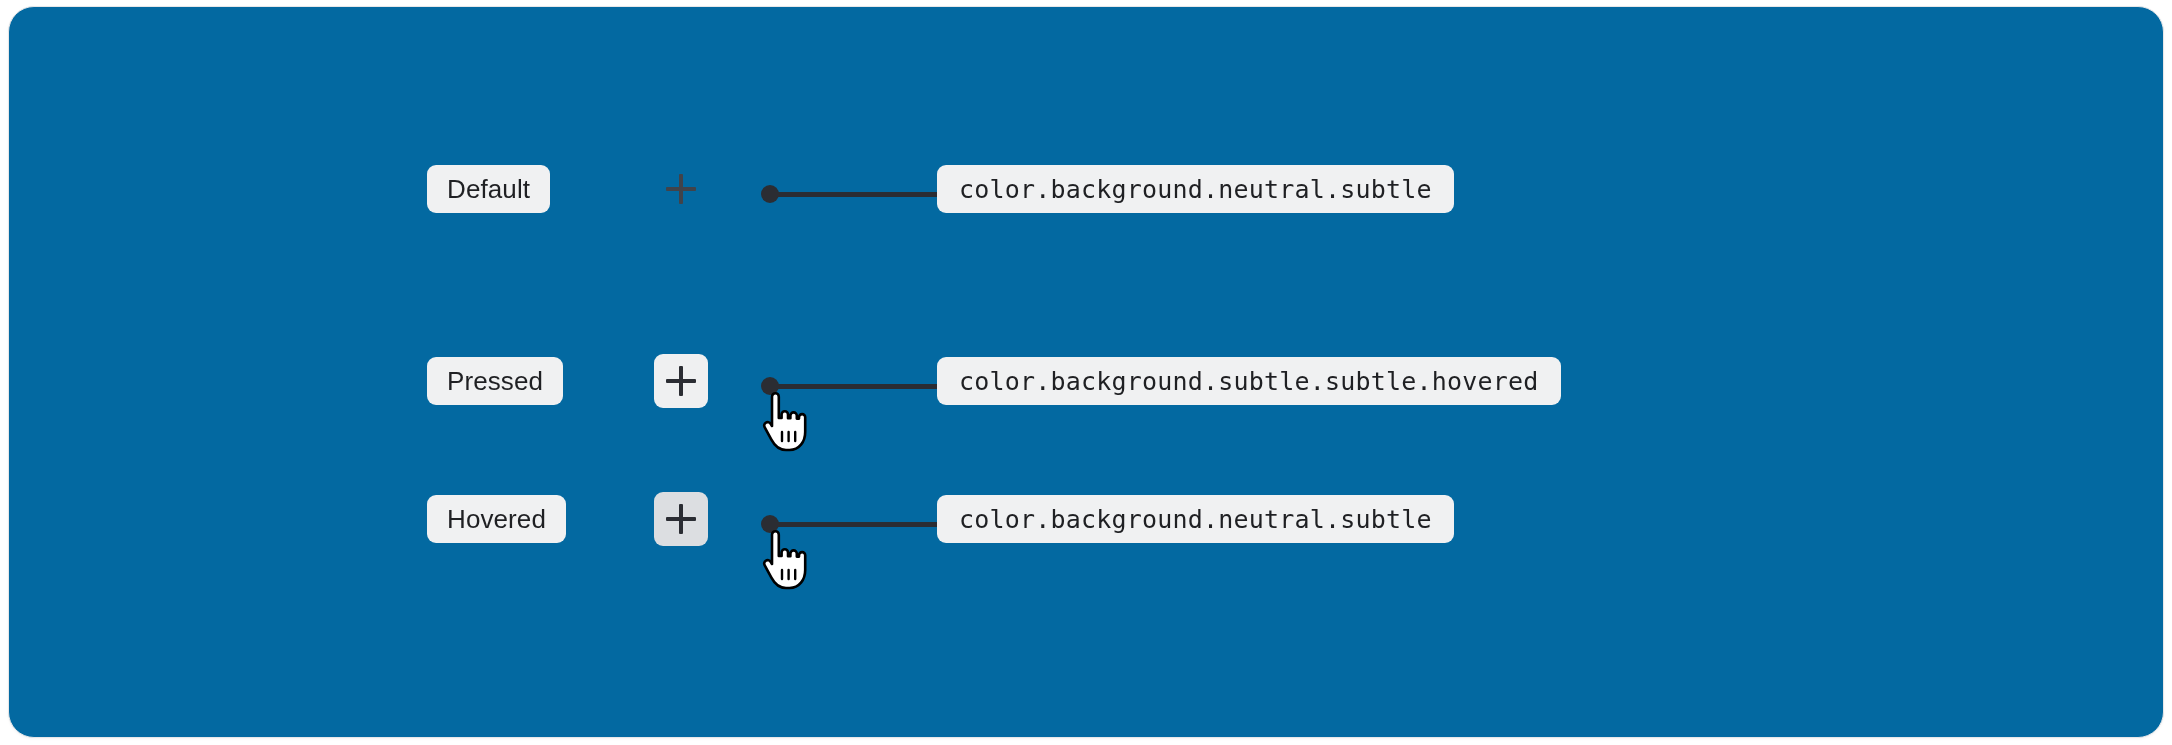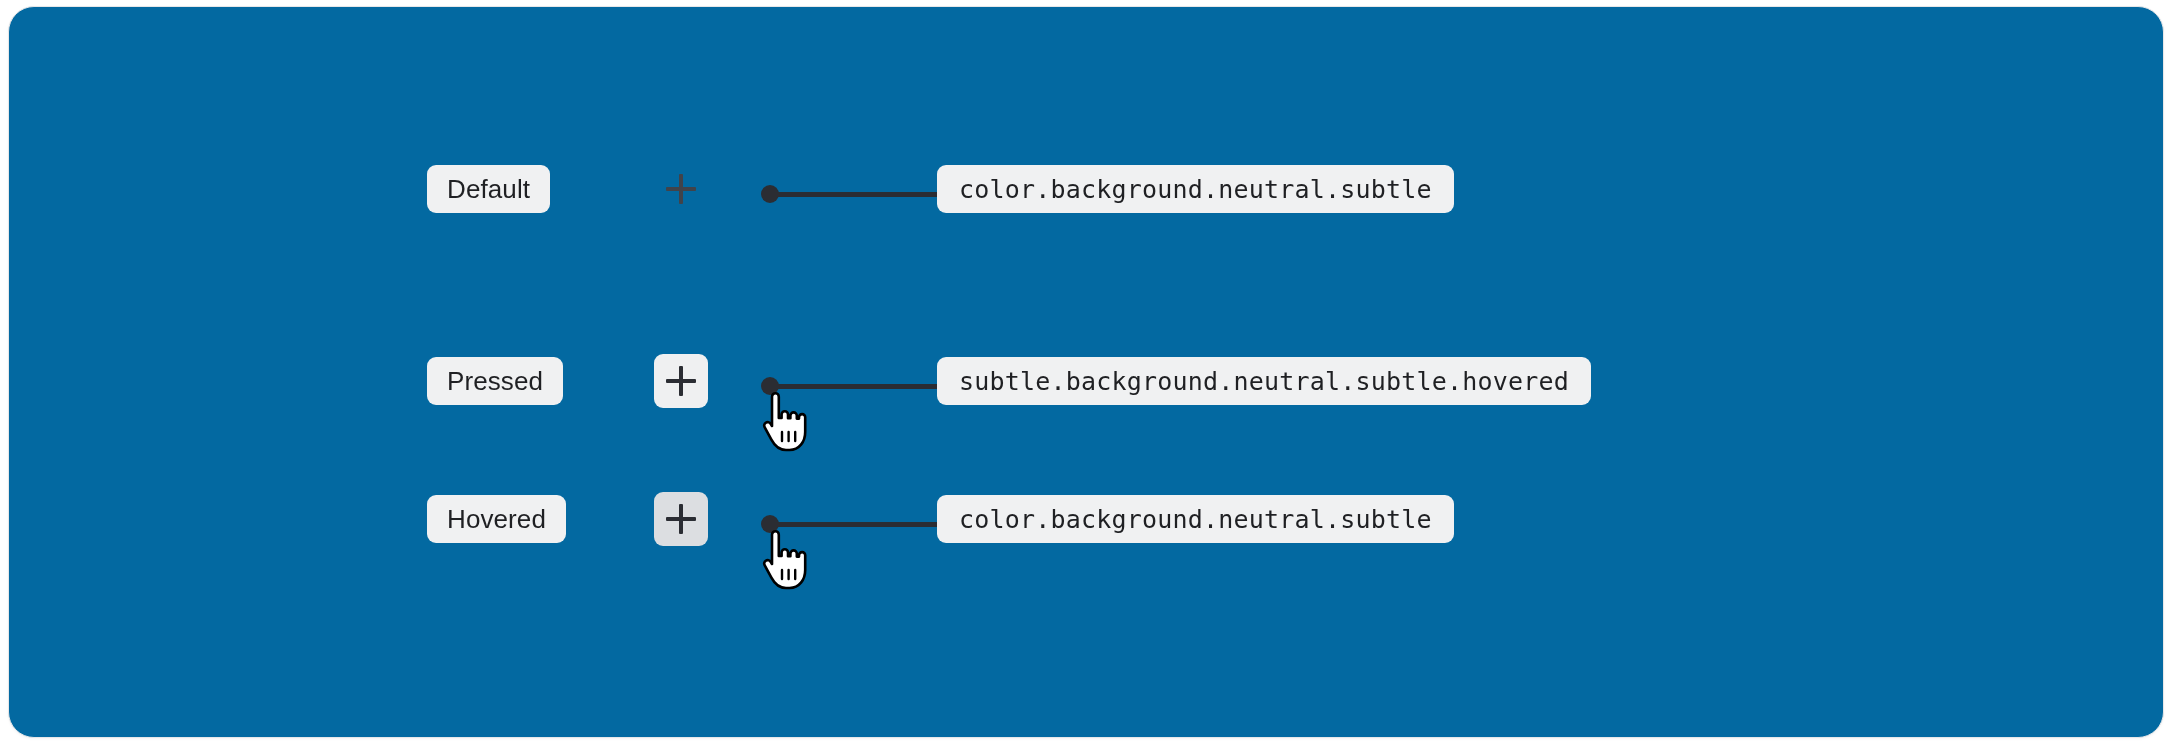--- a/index.html
+++ b/index.html
@@ -189,21 +189,21 @@
 
       <div class="plus-button state-hovered">
         <span class="plus-glyph"></span>
       </div>
 
       <div class="connector" style="top:28px;">
         <span class="connector-dot"></span>
         <span class="connector-line"></span>
       </div>
 
-      <div class="token-chip">subtle.background.neutral.subtle.hovered</div>
+      <div class="token-chip">color.background.subtle.subtle.hovered</div>
 
       <div class="hand-cursor" style="left:752px; top:42px;">
         <svg viewBox="0 0 46 62" xmlns="http://www.w3.org/2000/svg">
           <g transform="translate(1,1)">
             <path d="M13.4 1.2 C15.3 1.2 16.8 2.8 16.8 4.7 L16.8 26.0 L19.6 26.0 L19.6 22.4 C19.6 20.6 21.0 19.2 22.8 19.2 C24.6 19.2 26.0 20.6 26.0 22.4 L26.0 26.2 L28.4 26.2 L28.4 23.6 C28.4 21.8 29.8 20.4 31.6 20.4 C33.4 20.4 34.8 21.8 34.8 23.6 L34.8 26.6 L37.0 26.6 L37.0 25.2 C37.0 23.5 38.4 22.1 40.1 22.1 C41.8 22.1 43.2 23.5 43.2 25.2 L43.2 40.0 C43.2 49.8 37.2 58.0 27.6 58.0 L24.0 58.0 C16.4 58.0 12.6 53.6 9.4 47.6 L2.6 35.2 C1.7 33.5 2.3 31.5 3.9 30.6 C5.5 29.6 7.6 30.1 8.6 31.7 L10.0 34.0 L10.0 4.7 C10.0 2.8 11.5 1.2 13.4 1.2 Z" fill="#ffffff" stroke="#000000" stroke-width="2.6" stroke-linejoin="round"></path>
             <line x1="20.0" y1="40.0" x2="20.0" y2="49.0" stroke="#000000" stroke-width="2.4" stroke-linecap="round"></line>
             <line x1="26.6" y1="40.0" x2="26.6" y2="49.0" stroke="#000000" stroke-width="2.4" stroke-linecap="round"></line>
             <line x1="33.2" y1="40.0" x2="33.2" y2="49.0" stroke="#000000" stroke-width="2.4" stroke-linecap="round"></line>
           </g>
         </svg>

